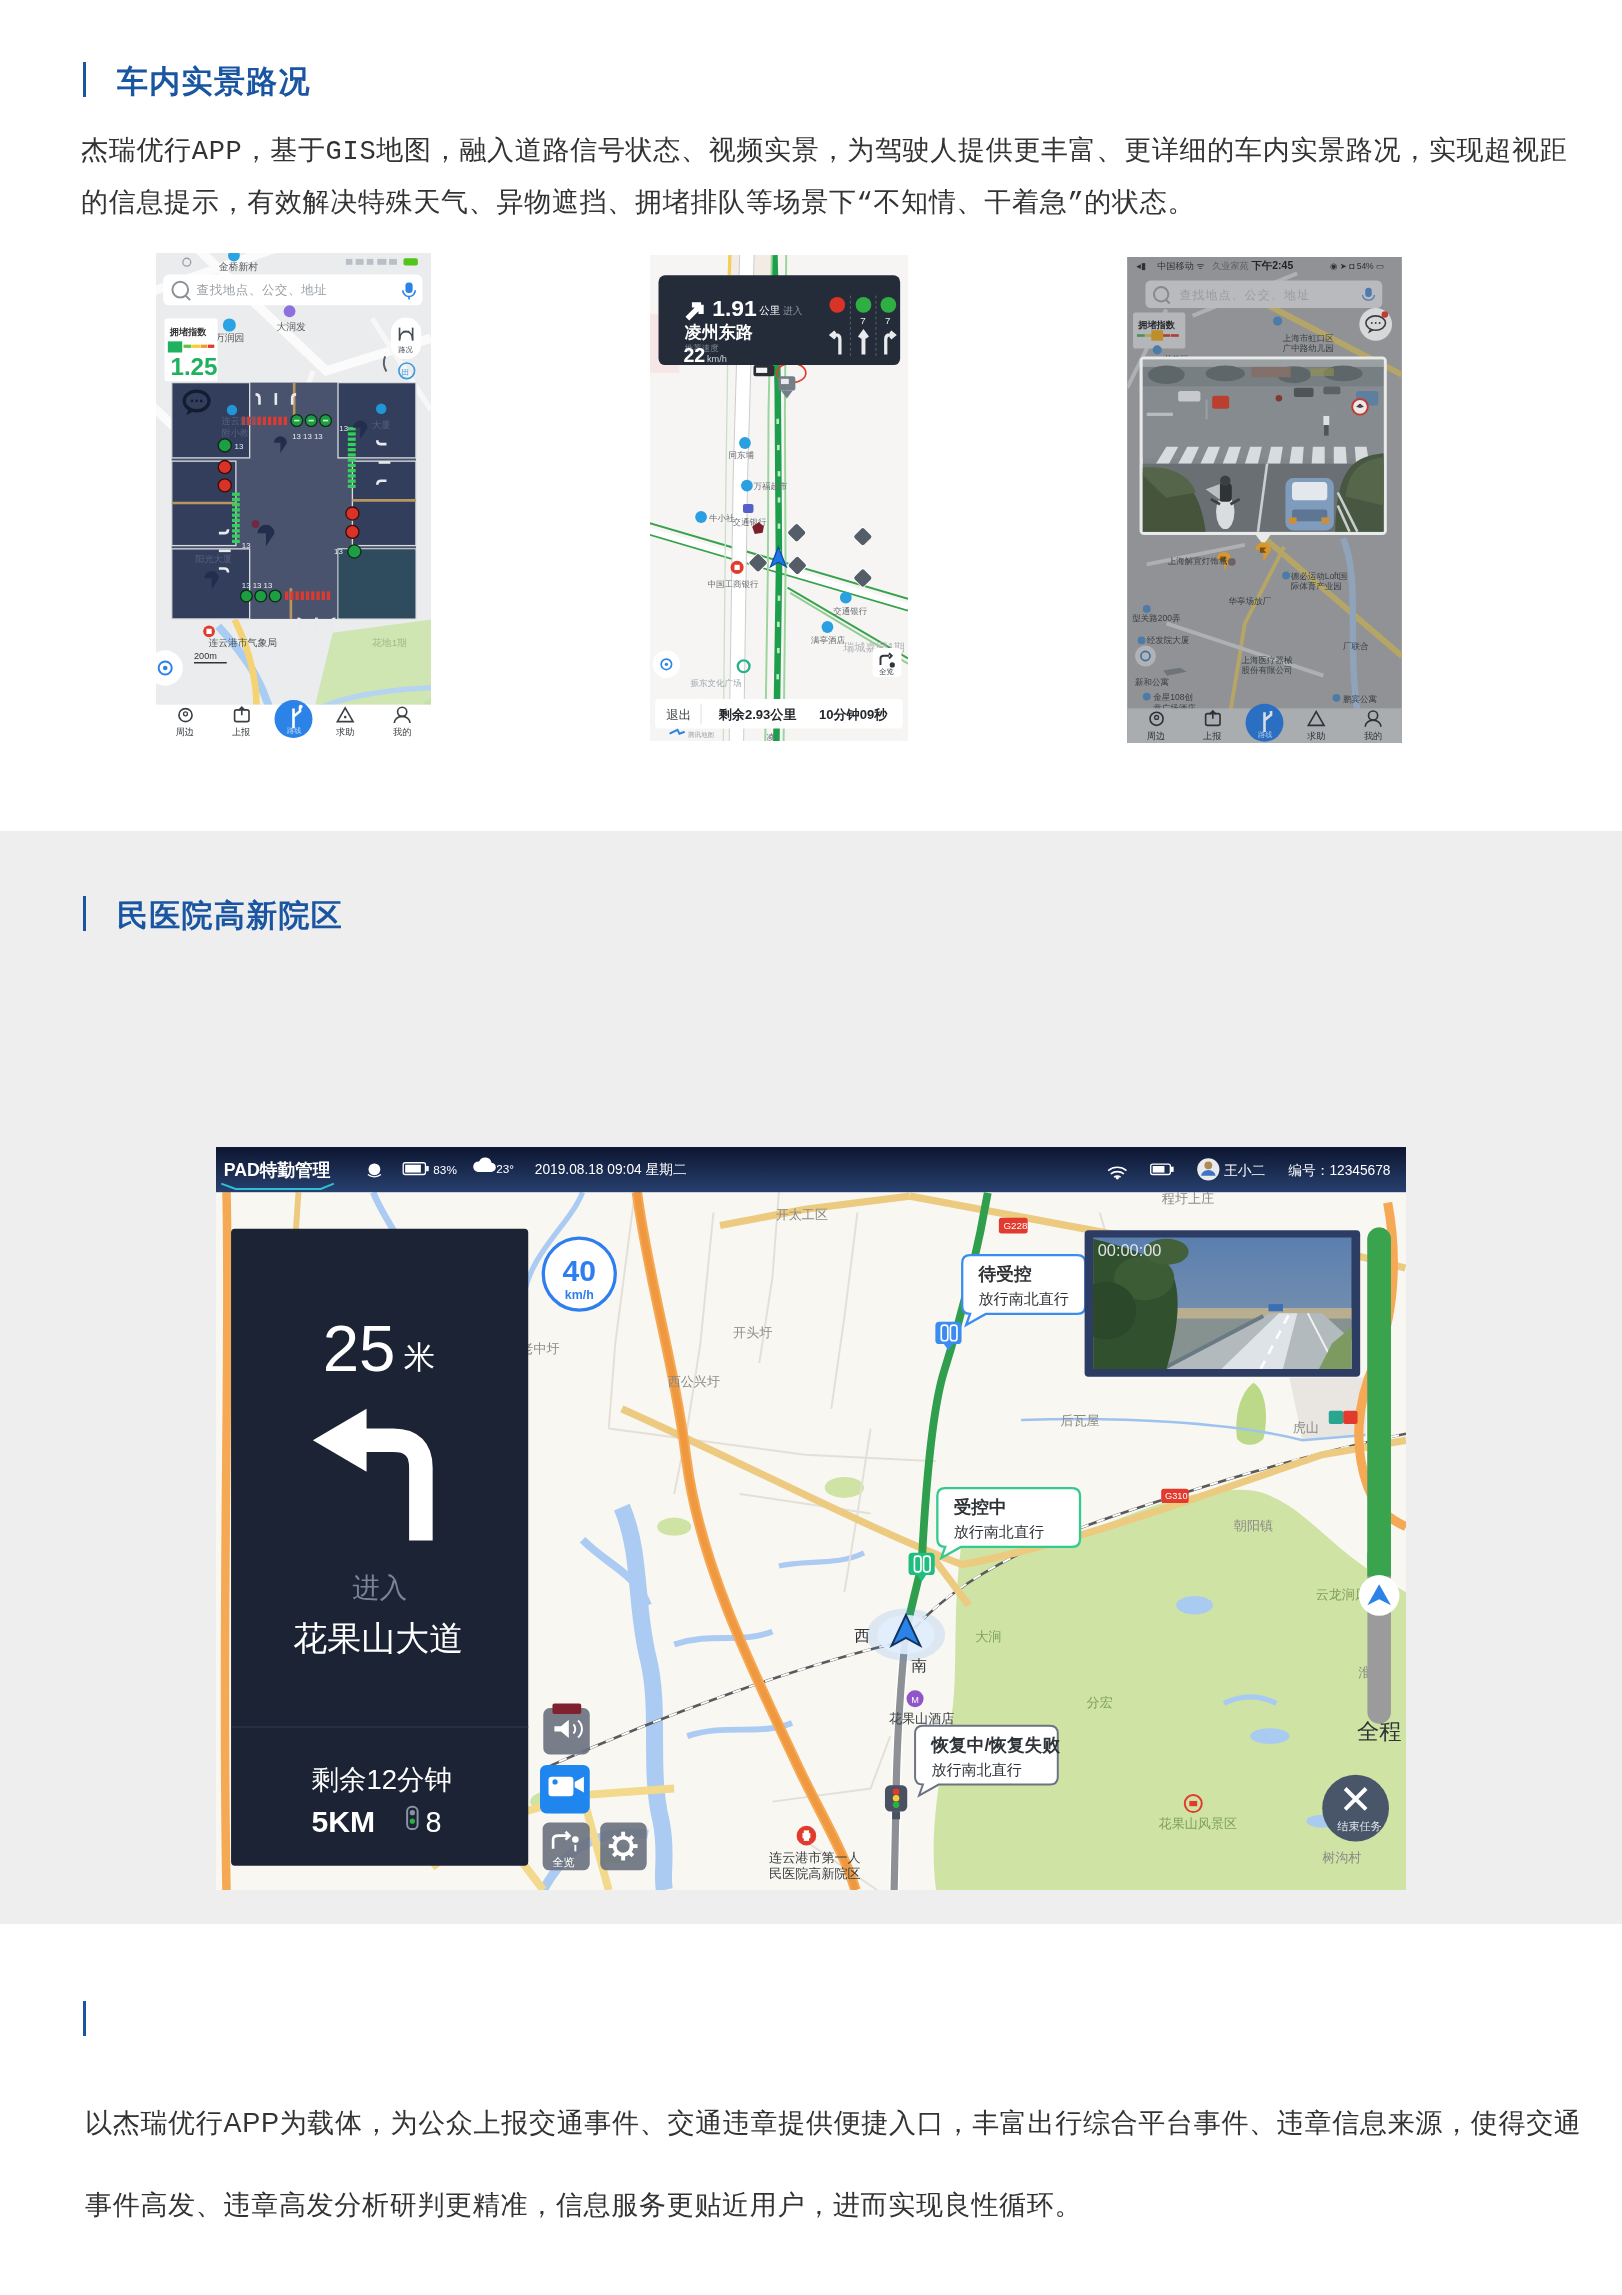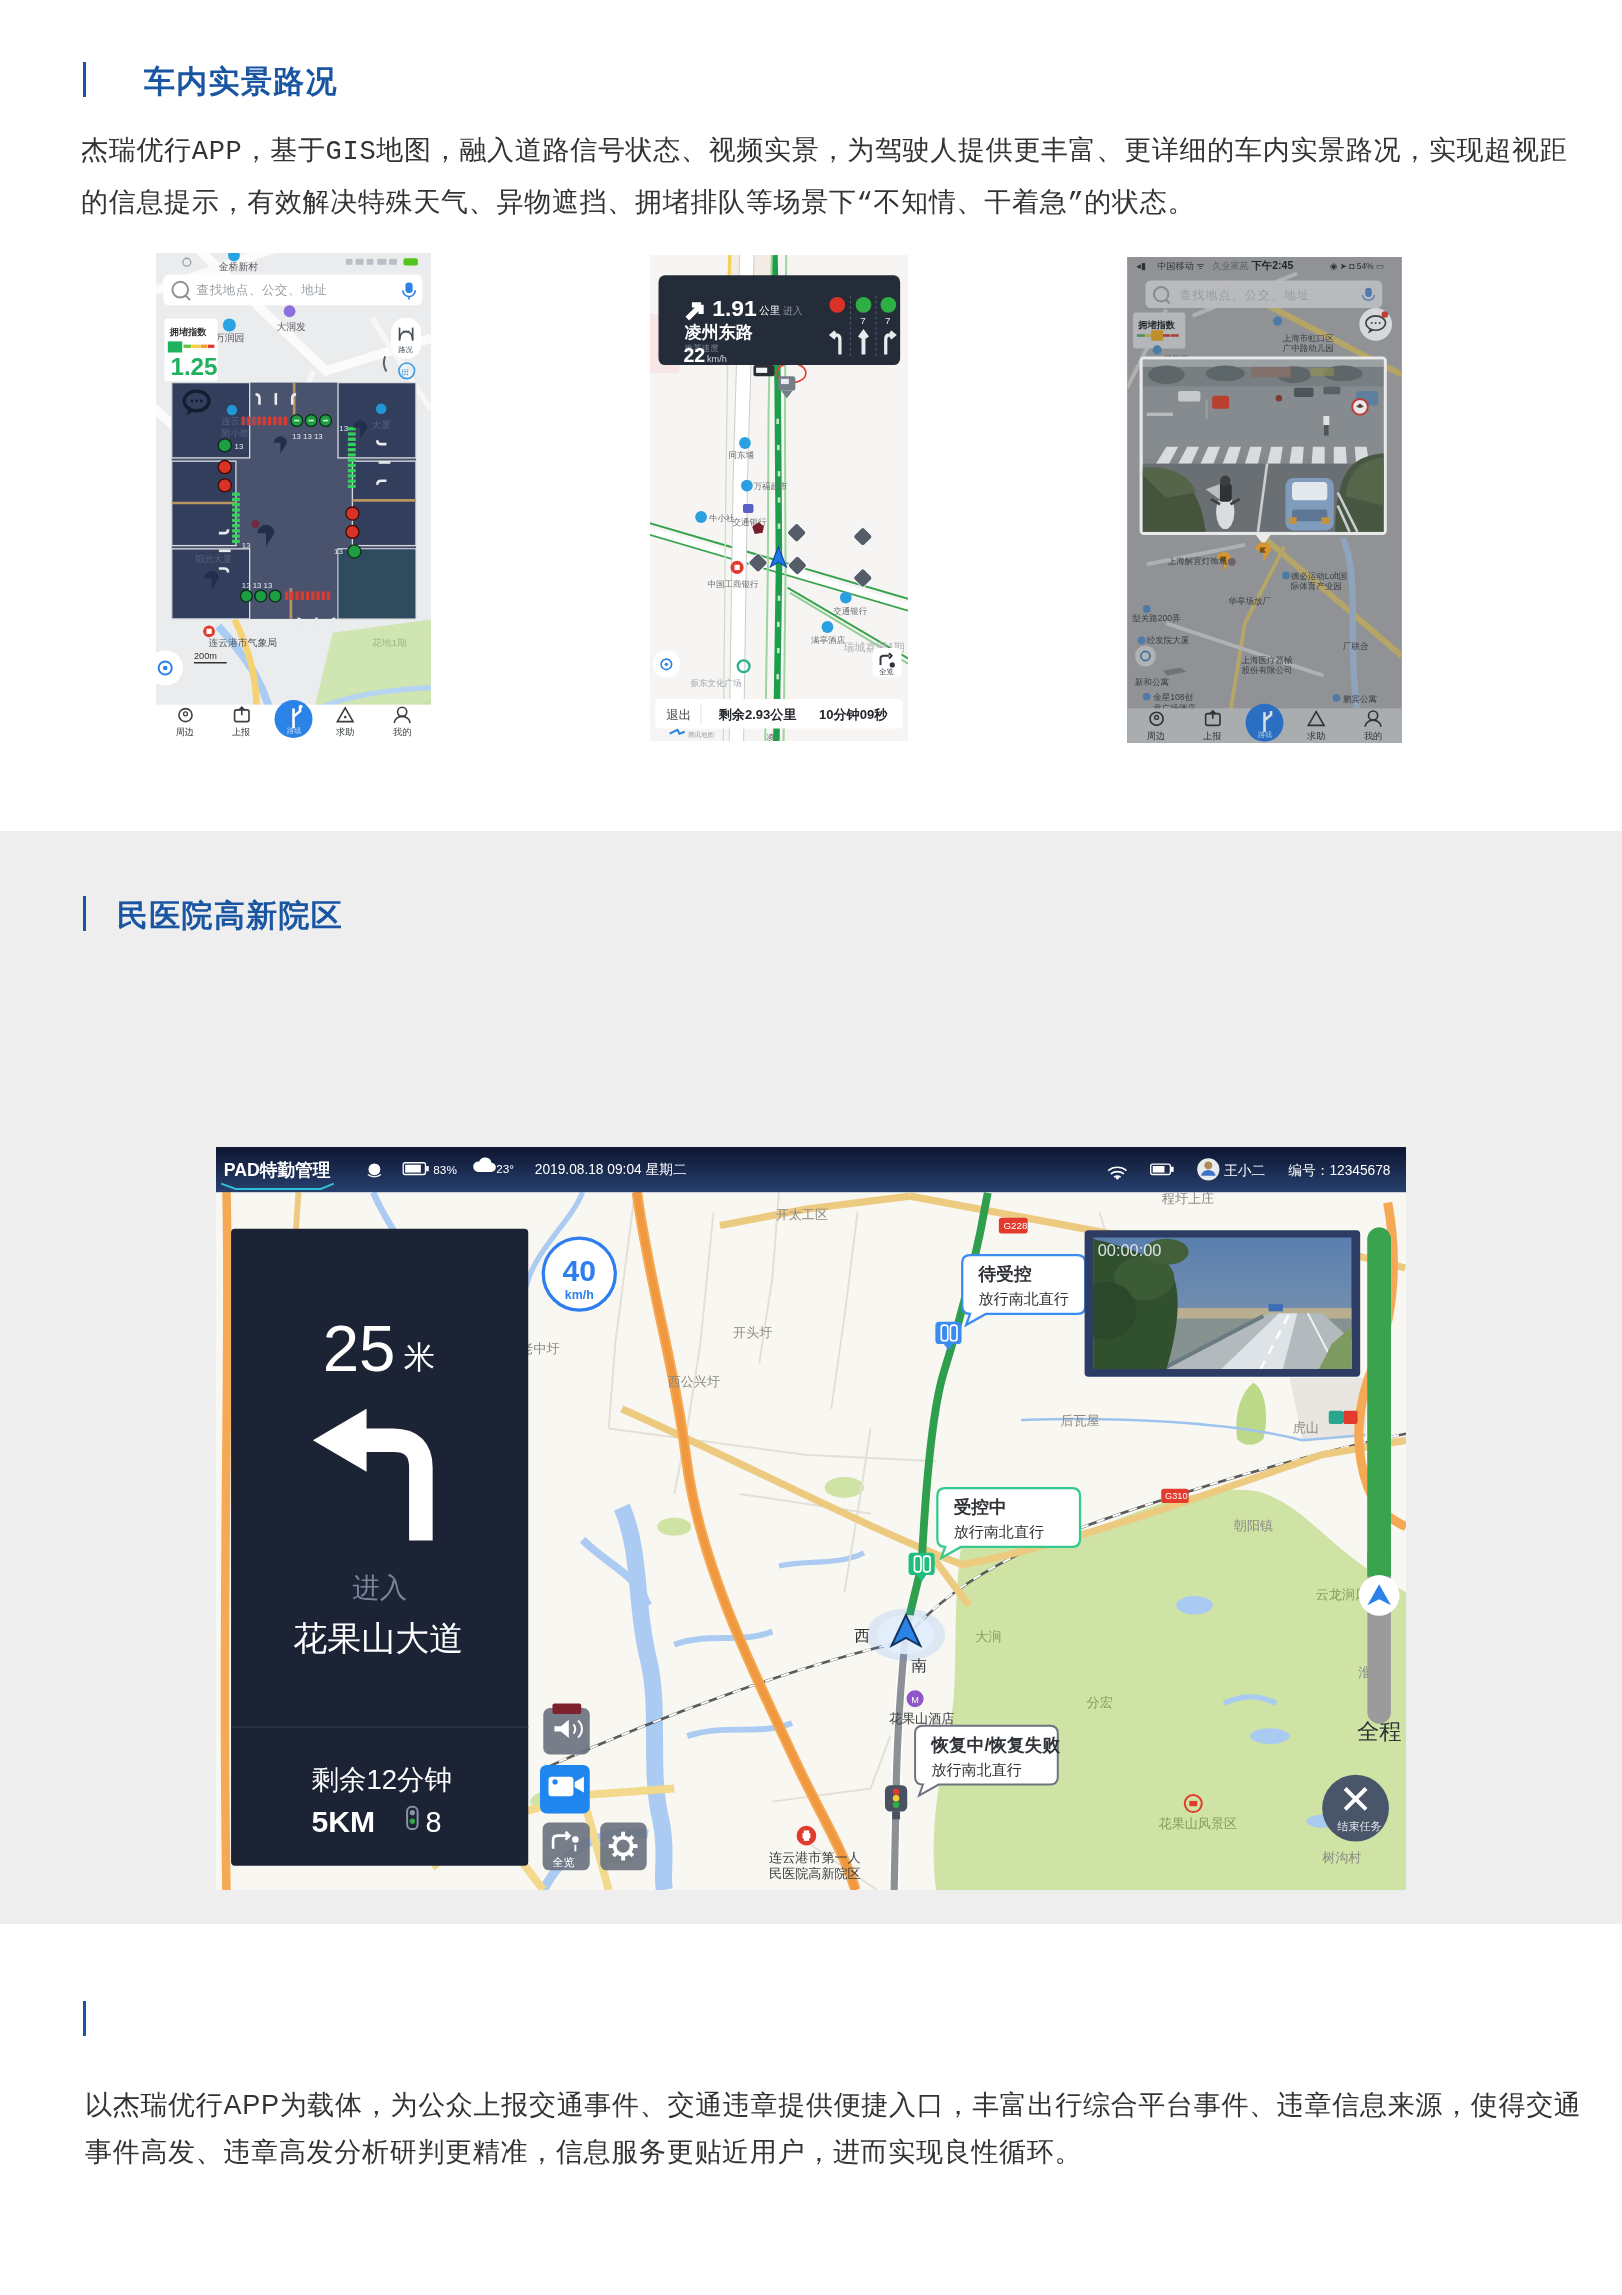--- a/index.html
+++ b/index.html
@@ -9,21 +9,21 @@
   .sechead { position:absolute; color:#1a55a2; font-size:31px; font-weight:bold; letter-spacing:1.3px; }
   .bar { position:absolute; width:3.3px; height:35px; background:#1a55a2; }
   .para { position:absolute; color:#333; font-size:26px; line-height:52px; letter-spacing:0.3px; }
 </style>
 </head>
 <body>
 <div id="page">
 
   <div class="bar" style="left:83px; top:62px;"></div>
 
-  <div class="sechead" style="left:117px; top:61px;margin-left:27px;">车内实景路况</div>
+  <div class="sechead" style="left:117px; top:61px;">车内实景路况</div>
 
   <div class="para" style="left:81px; top:126px; width:1538px; font-size:27px; letter-spacing:0.7px;font-family:Liberation Mono, monospace;">杰瑞优行APP，基于GIS地图，融入道路信号状态、视频实景，为驾驶人提供更丰富、更详细的车内实景路况，实现超视距<br>的信息提示，有效解决特殊天气、异物遮挡、拥堵排队等场景下“不知情、干着急”的状态。</div>
 
   <svg class="abs" style="left:156px; top:253px;" width="275" height="487" viewBox="0 0 420 744">
 
     <rect x="0" y="0" width="420" height="744" fill="#ebecee"></rect>
 
     <g stroke="#fbfbfb" stroke-width="14" fill="none">
       <path d="M-10,60 L190,-10"></path>
       <path d="M60,-10 L260,180 L420,130"></path>
@@ -925,15 +925,15 @@
     <circle cx="1516" cy="34" r="17" fill="#e8eaed"></circle>
     <circle cx="1516" cy="28" r="6" fill="#b08a54"></circle>
     <path d="M1505,44 a11,9 0 0 1 22,0 z" fill="#3f74c4"></path>
     <text x="1540" y="42" font-size="21" fill="#ffffff">王小二</text>
     <text x="1638" y="42" font-size="21" fill="#ffffff">编号：12345678</text>
   </svg>
 
   <div class="bar" style="left:83px; top:2001px;"></div>
 
 
-  <div class="para" style="left:85px; top:2082px; width:1538px; font-size:27px; letter-spacing:0.7px; line-height:47px;">以杰瑞优行APP为载体，为公众上报交通事件、交通违章提供便捷入口，丰富出行综合平台事件、违章信息来源，使得交通<br>事件高发、违章高发分析研判更精准，信息服务更贴近用户，进而实现良性循环。</div>
+  <div class="para" style="left:85px; top:2082px; width:1538px; font-size:27px; letter-spacing:0.7px; line-height:82px;">以杰瑞优行APP为载体，为公众上报交通事件、交通违章提供便捷入口，丰富出行综合平台事件、违章信息来源，使得交通<br>事件高发、违章高发分析研判更精准，信息服务更贴近用户，进而实现良性循环。</div>
 </div>
 
 
 </body></html>

